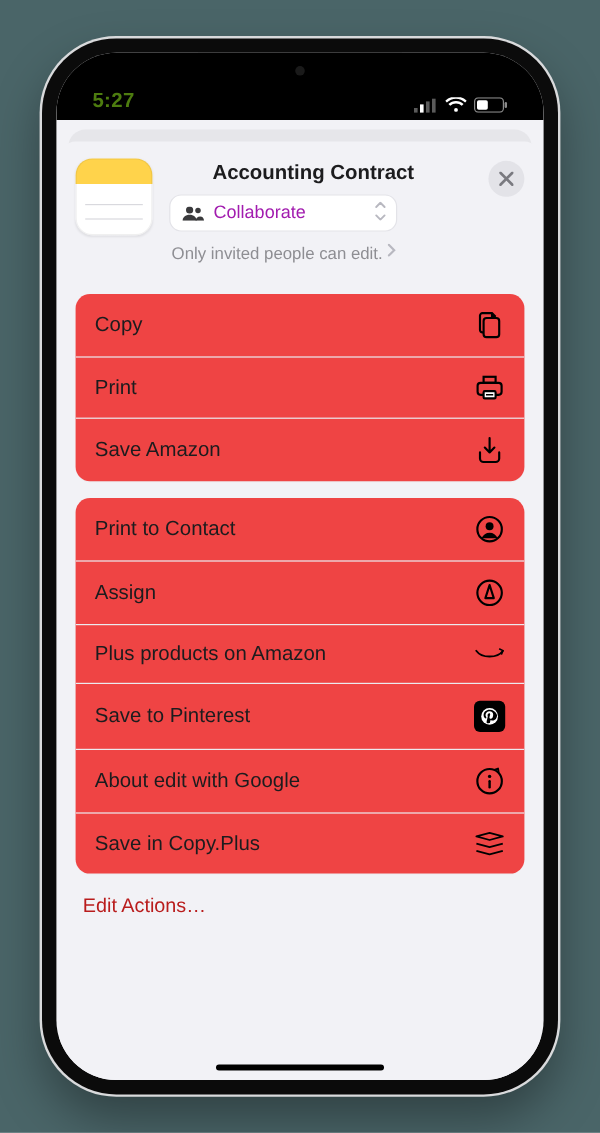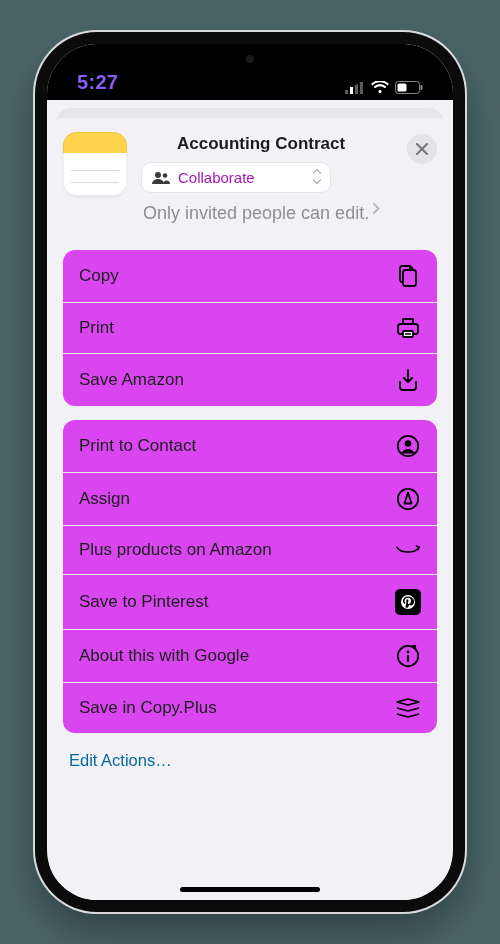--- a/index.html
+++ b/index.html
@@ -33,21 +33,21 @@
   }
   .notch::after {
     content:""; position:absolute; top:11px; left:50%; transform:translateX(-50%);
     width:8px; height:8px; background:#1a1a1a; border-radius:50%;
   }
   .status-bar {
     height: 56px; flex: none;
     display:flex; align-items:flex-end; justify-content:space-between;
     padding: 0 30px 6px; color:#000; background:#000;
   }
-  .status-bar .time { color:#8b5cf6; font-weight:600; font-size:20px; letter-spacing:.3px; }
+  .status-bar .time { color:#4d7c0f; font-weight:600; font-size:17px; letter-spacing:.3px; }
   .status-icons { display:flex; align-items:center; gap:6px; }
   .status-icons svg { display:block; }
 
   .sheet-back {
     position:absolute; top:64px; left:10px; right:10px; height:14px;
     background:#e6e6ea; border-radius:14px 14px 0 0;
     z-index:1;
   }
   .share-sheet {
     position:absolute; top:74px; left:2px; right:2px; bottom:0;
@@ -76,42 +76,42 @@
   .collab-pill {
     display:inline-flex; align-items:center; gap:8px;
     background:#fff; border:1px solid #e3e3e8; border-radius:10px;
     padding: 6px 10px; font-size:15px; color:#a21caf;
     min-width: 190px; justify-content:flex-start; position:relative;
   }
   .collab-pill .chev {
     position:absolute; right:8px; top:50%; transform:translateY(-50%);
     color:#b8b8c0;
   }
-  .sub { display:flex; align-items:flex-start; gap:4px; color:#8e8e93; font-size:18px; margin-top:10px; margin-left:2px; }
+  .sub { display:flex; align-items:flex-start; gap:4px; color:#8e8e93; font-size:14px; margin-top:10px; margin-left:2px; }
   .close-btn {
     width:30px; height:30px; border-radius:50%; background:#e3e3e8; flex:none;
     display:flex; align-items:center; justify-content:center; color:#7a7a80;
     position:absolute; right:0; top:2px;
   }
 
   .group {
-    background:#d946ef; border-radius:12px; margin-top:14px;
+    background:#ef4444; border-radius:12px; margin-top:14px;
     overflow:hidden;
     box-shadow: 0 1px 0 rgba(0,0,0,.02);
   }
   .row {
     display:flex; align-items:center; justify-content:space-between;
     padding: 14px 16px;
     font-size:17px; color:#1c1c1e;
   }
   .row + .row { border-top:1px solid #eceaef; }
   .row .ic { width:26px; display:flex; justify-content:center; color:#1c1c1e; }
   .pinterest-ic { width:26px; height:26px; background:#000; border-radius:5px; display:flex; align-items:center; justify-content:center; }
 
-  .edit-link { color:#0369a1; font-size:16.5px; font-weight:500; margin:18px 6px 0; }
+  .edit-link { color:#b91c1c; font-size:16.5px; font-weight:500; margin:18px 6px 0; }
 
   .home-ind { position:absolute; bottom:8px; left:50%; transform:translateX(-50%);
     width:140px; height:5px; border-radius:3px; background:#000; z-index:60; }
 </style>
 </head>
 <body>
 
 <div class="phone">
   <div class="screen">
     <div class="notch"></div>
@@ -239,21 +239,21 @@
           <span class="ic">
             <span class="pinterest-ic">
               <svg width="16" height="16" viewBox="0 0 16 16">
                   <circle cx="8" cy="8" r="7" fill="#fff"></circle>
                   <path d="M8 2.5c-3 0-5 2-5 4.4 0 1.4.7 2.5 1.8 2.9.2.1.3 0 .3-.2l.2-.7c0-.1 0-.2-.1-.3-.4-.5-.6-1-.6-1.7 0-1.7 1.3-3.2 3.4-3.2 1.9 0 3 1.2 3 2.9 0 1.9-.9 3.4-2.1 3.4-.7 0-1.2-.6-1-1.3.2-.9.6-1.8.6-2.4 0-.6-.3-1-.9-1-.7 0-1.3.8-1.3 1.8 0 .6.2 1 .2 1l-.9 3.8c-.1.5-.1 1.1 0 1.5.9.3 1.8.3 2.6.1l.3-1.2.4-1.6c.3.4.9.8 1.7.8 2.2 0 3.6-2 3.6-4.6C13.2 4.2 11 2.5 8 2.5z" fill="#000"></path>
                 </svg>
             </span>
           </span>
         </div>
         <div class="row">
-          <span>About this with Google</span>
+          <span>About edit with Google</span>
           <span class="ic">
             <svg width="24" height="24" viewBox="0 0 24 24">
                 <circle cx="12" cy="12" r="10.2" fill="none" stroke="#000" stroke-width="1.8"></circle>
                 <circle cx="12" cy="8" r="1.4" fill="#000"></circle>
                 <rect x="11" y="11" width="2" height="7" rx="1" fill="#000"></rect>
                 <path d="M16 2.5l3-1 0.5 3" fill="none" stroke="#000" stroke-width="1.6" stroke-linecap="round" stroke-linejoin="round"></path>
               </svg>
           </span>
         </div>
         <div class="row">

